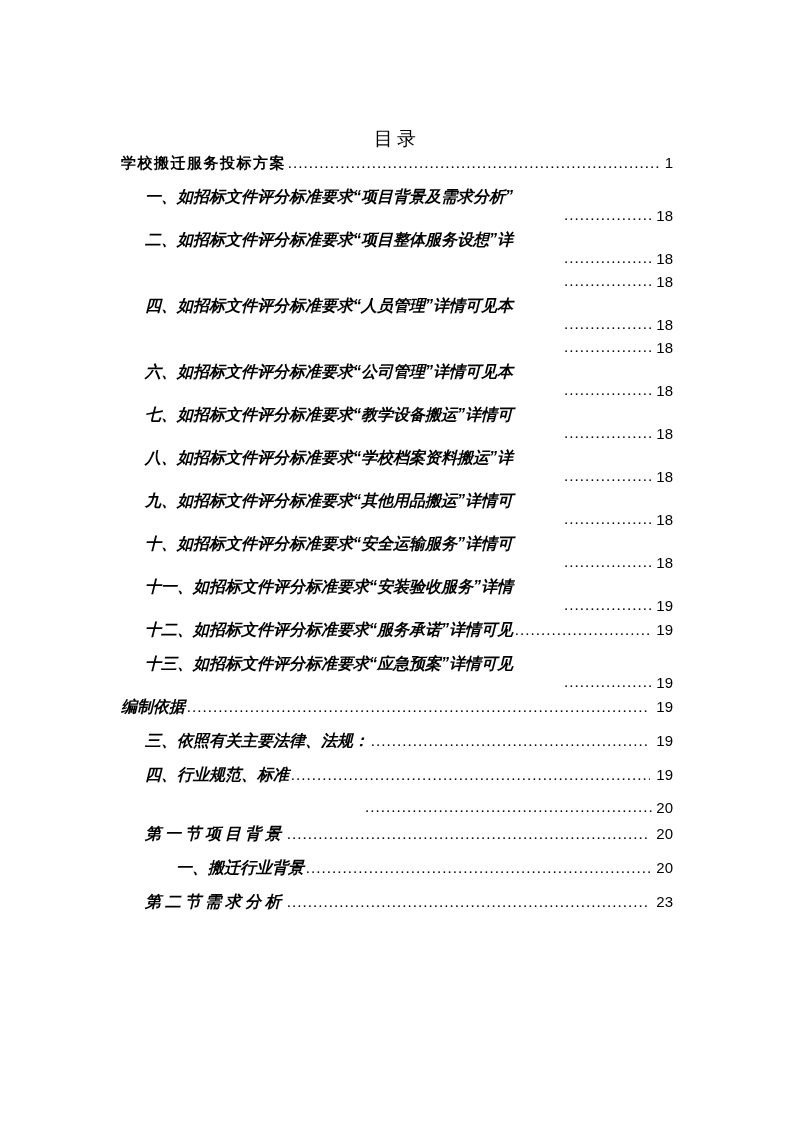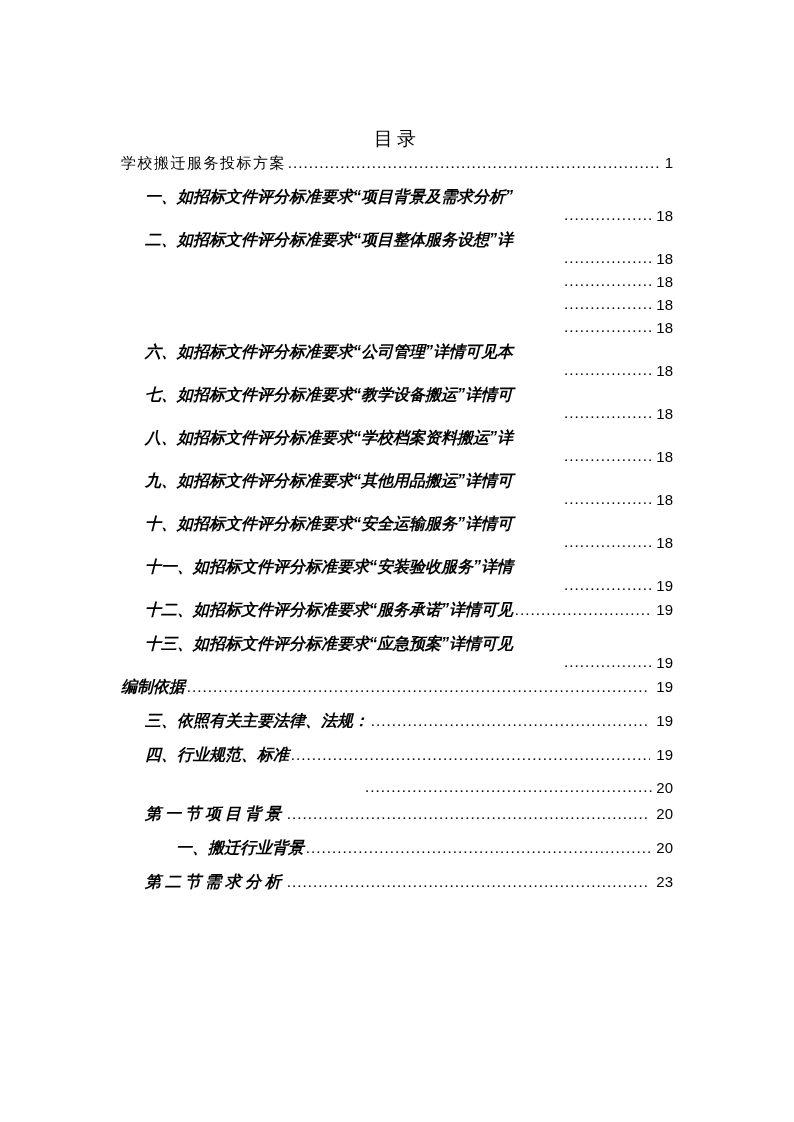--- a/index.html
+++ b/index.html
@@ -28,21 +28,21 @@
   .seg-b{
     font-family:"Liberation Sans", sans-serif;
     font-weight:700;font-style:italic;font-size:16px;
   }
   .seg-l{
     font-family:"Liberation Serif", serif;
     font-weight:700;font-style:italic;font-size:16px;
   }
   .seg-p{
     font-family:"Liberation Serif", serif;
-    font-weight:400;font-style:normal;font-size:15px;letter-spacing:1.5px;
+    font-weight:700;font-style:normal;font-size:15px;letter-spacing:1.5px;
   }
   .spaced{letter-spacing:4px;}
   .leader{
     flex:1;overflow:hidden;white-space:nowrap;margin:0 2px;
     font-family:"Liberation Serif", serif;font-size:15px;letter-spacing:1.5px;
     font-style:normal;font-weight:400;
   }
   .leader-fixed{
     display:inline-block;width:88px;overflow:hidden;white-space:nowrap;
     font-family:"Liberation Serif", serif;font-size:15px;letter-spacing:1.5px;
@@ -86,20 +86,21 @@
           <span class="pg">18</span>
         </div>
       </div>
       <div class="toc-entry level1 row-wrap">
         <div class="wrapline">
           <span class="leader-fixed"></span>
           <span class="pg">18</span>
         </div>
       </div>
       <div class="toc-entry level1 row-wrap">
+        <div class="txt"><span class="seg-b">四、如招</span><span class="seg-l">标文件</span><span class="seg-b">评分</span><span class="seg-l">标</span><span class="seg-b">准要求“</span><span class="seg-l">人</span><span class="seg-b">员管理”详情可见本</span></div>
         <div class="wrapline">
           <span class="leader-fixed"></span>
           <span class="pg">18</span>
         </div>
       </div>
       <div class="toc-entry level1 row-wrap">
         <div class="wrapline">
           <span class="leader-fixed"></span>
           <span class="pg">18</span>
         </div>

